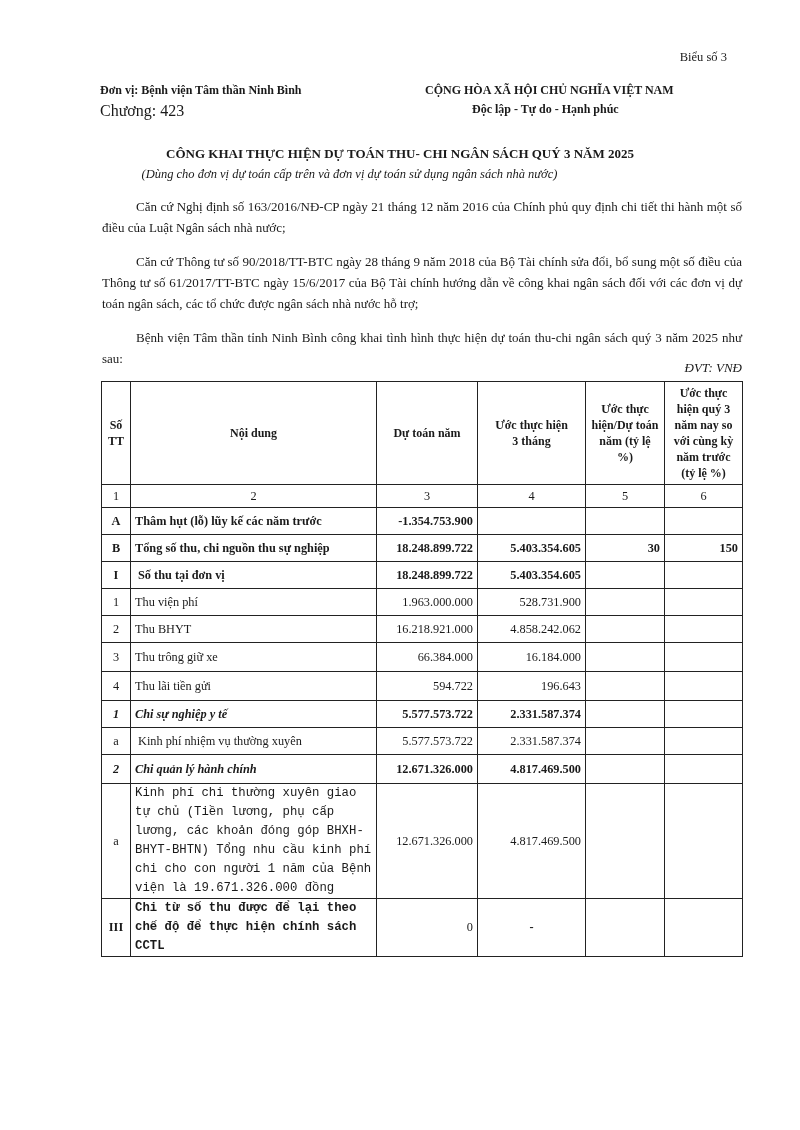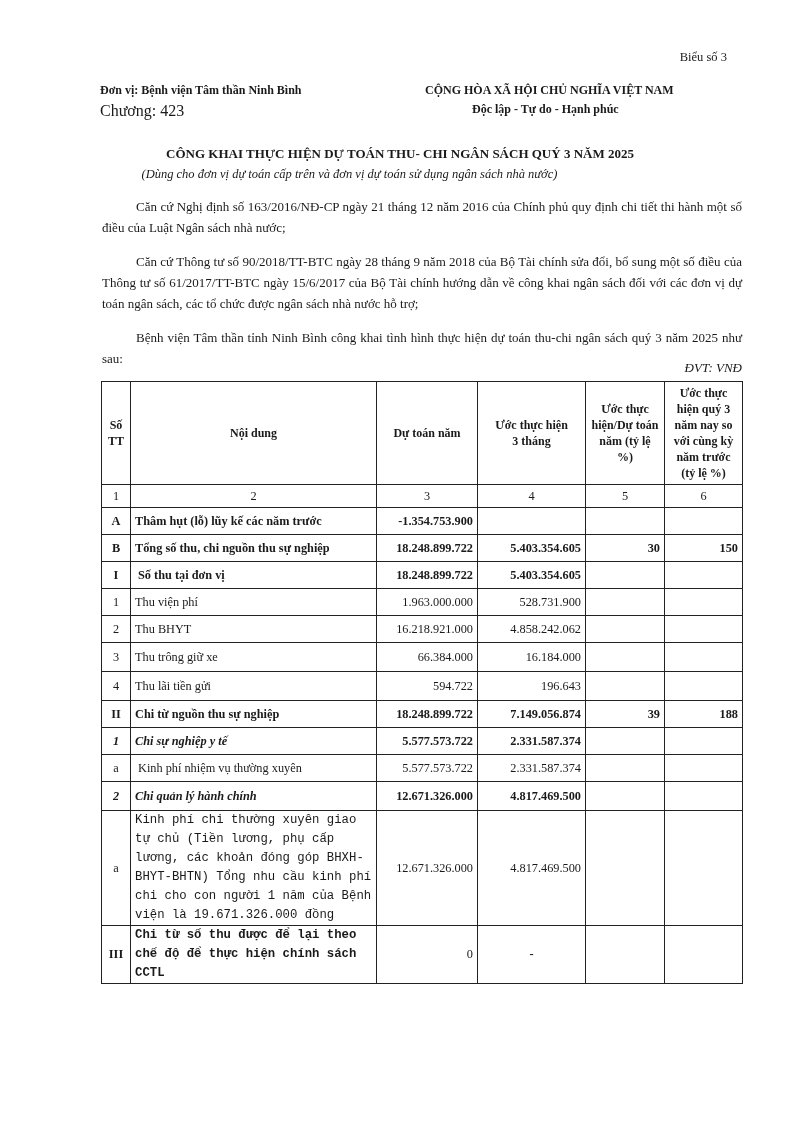--- a/index.html
+++ b/index.html
@@ -123,28 +123,20 @@
     <td class="num"></td>
   </tr>
   <tr class="r" style="height:29px">
     <td class="c">4</td>
     <td>Thu lãi tiền gửi</td>
     <td class="num">594.722</td>
     <td class="num">196.643</td>
     <td class="num"></td>
     <td class="num"></td>
   </tr>
-  <tr class="r b">
-    <td class="c">II</td>
-    <td>Chi từ nguồn thu sự nghiệp</td>
-    <td class="num">18.248.899.722</td>
-    <td class="num">7.149.056.874</td>
-    <td class="num">39</td>
-    <td class="num">188</td>
-  </tr>
   <tr class="r b i">
     <td class="c">1</td>
     <td>Chi sự nghiệp y tế</td>
     <td class="num" style="font-style:normal">5.577.573.722</td>
     <td class="num" style="font-style:normal">2.331.587.374</td>
     <td class="num"></td>
     <td class="num"></td>
   </tr>
   <tr class="r">
     <td class="c">a</td>

